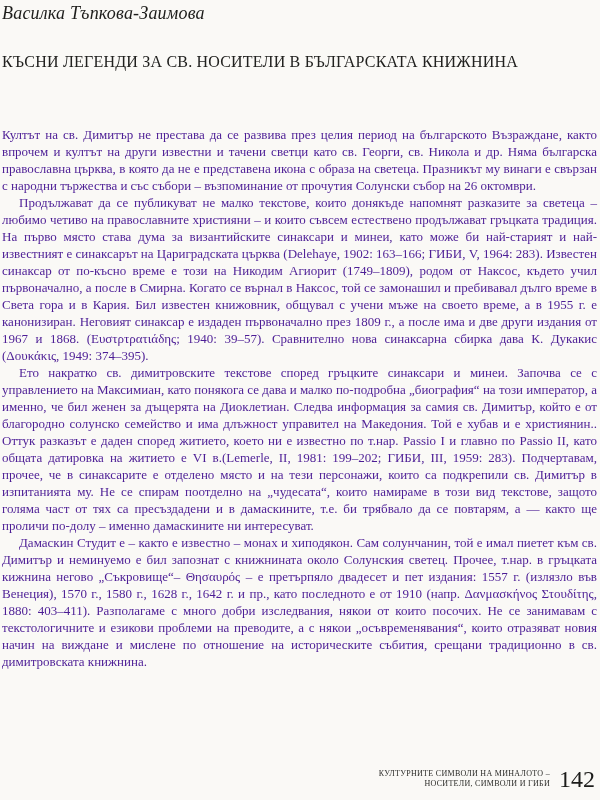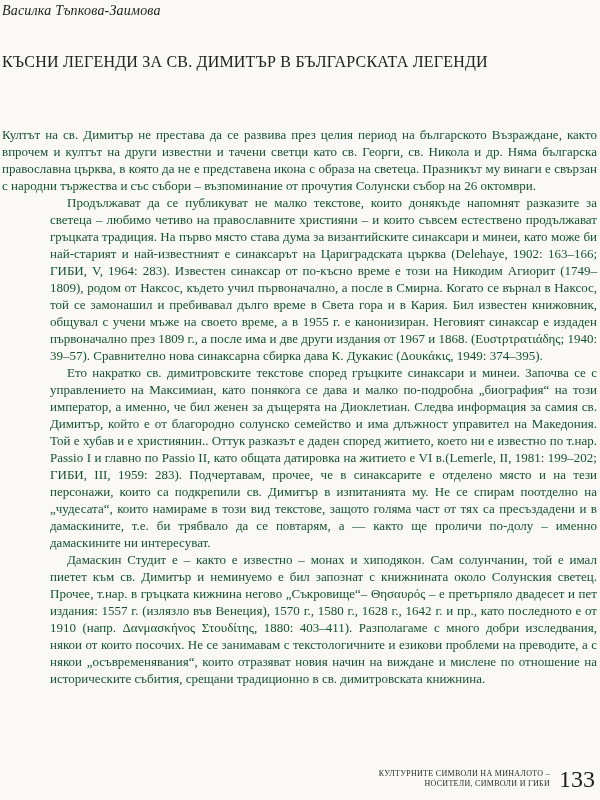--- a/index.html
+++ b/index.html
@@ -5,64 +5,64 @@
   html, body { margin: 0; padding: 0; }
   body {
     width: 600px; height: 800px; overflow: hidden;
     background: #f7f7f4;
     font-family: "Liberation Serif", serif;
     color: #1d1d1b;
   }
   .page { position: absolute; top: 0; left: 0; width: 600px; height: 800px; background: #faf9f6; }
   .author {
     position: absolute; top: 3px; left: 2px;
-    font-size: 14px; font-style: italic; letter-spacing: 0.2px;
+    font-size: 18px; font-style: italic; letter-spacing: 0.2px;
   }
   .title {
     position: absolute; top: 53px; left: 2px; margin: 0;
     font-size: 16px; font-weight: 400; letter-spacing: 0.2px;
     white-space: nowrap; color: #21211f;
   }
   .body-text {
     position: absolute; top: 126px; left: 2px; width: 595px;
     font-size: 13px; line-height: 17px; text-align: justify;
-    color: #14532d;
+    color: #4c1d95;
   }
   .body-text p { margin: 0; padding: 0; }
-  .body-text p.indent { text-indent: 17px; margin-left: 48px; }
+  .body-text p.indent { text-indent: 17px; }
   .body-text .run-italic { }
   .footer {
     position: absolute; right: 5px; bottom: 9px;
     display: flex; align-items: center;
   }
   .footer .series {
     text-align: right; font-size: 8px; line-height: 10px;
     letter-spacing: 0.3px; margin-right: 9px; color: #2a2a27;
   }
   .footer .pagenum {
     font-size: 24px; line-height: 24px; font-weight: 400; color: #1c1c1a;
   }
 </style>
 </head>
 <body>
 
 <div class="page">
 
   <div class="author">Василка Тъпкова-Заимова</div>
 
-  <h1 class="title">КЪСНИ ЛЕГЕНДИ ЗА СВ. ДИМИТЪР В БЪЛГАРСКАТА ЛЕГЕНДИ</h1>
+  <h1 class="title">КЪСНИ ЛЕГЕНДИ ЗА СВ. НОСИТЕЛИ В БЪЛГАРСКАТА КНИЖНИНА</h1>
 
   <div class="body-text">
     <p><span>Култът на св. Димитър не престава да се развива през целия период на българското Възраждане, както впрочем и култът на други известни и тачени светци като св. Георги, св. Никола и др. Няма българска православна църква, в която да не е представена икона с образа на светеца. Празникът му винаги е свързан с народни тържества и със събори – възпоминание от прочутия Солунски събор на 26 октомври.</span></p>
     <p class="indent"><span>Продължават да се публикуват не малко текстове, които донякъде напомнят разказите за светеца – любимо четиво на православните християни – и които съвсем естествено продължават гръцката традиция. На първо място става дума за византийските синаксари и минеи, като може би най-старият и най-известният е синаксарът на Цариградската църква (Delehaye, 1902: 163–166; ГИБИ, V, 1964: 283). Известен синаксар от по-късно време е този на Никодим Агиорит (1749–1809), родом от Наксос, където учил първоначално, а после в Смирна. Когато се върнал в Наксос, той се замонашил и пребивавал дълго време в Света гора и в Кария. Бил известен книжовник, общувал с учени мъже на своето време, а в 1955 г. е канонизиран. Неговият синаксар е издаден първоначално през 1809 г., а после има и две други издания от 1967 и 1868. (Ευστρτρατιάδης; 1940: 39–57). Сравнително нова синаксарна сбирка дава К. Дукакис (Δουκάκις, 1949: 374–395).</span></p>
     <p class="indent"><span>Ето накратко св. димитровските текстове според гръцките синаксари и минеи. Започва се с управлението на Максимиан, като понякога се дава и малко по-подробна „биография“ на този император, а именно, че бил женен за дъщерята на Диоклетиан. Следва информация за самия св. Димитър, който е от благородно солунско семейство и има длъжност управител на Македония. Той е хубав и е християнин.. Оттук разказът е даден според житието, което ни е известно по т.нар. </span><span class="run-italic">Passio I</span><span> и главно по </span><span class="run-italic">Passio II</span><span>, като общата датировка на житието е VI в.(Lemerle, II, 1981: 199–202; ГИБИ, III, 1959: 283). Подчертавам, прочее, че в синаксарите е отделено място и на тези персонажи, които са подкрепили св. Димитър в изпитанията му. Не се спирам поотделно на „чудесата“, които намираме в този вид текстове, защото голяма част от тях са пресъздадени и в дамаскините, т.е. би трябвало да се повтарям, а — както ще проличи по-долу – именно дамаскините ни интересуват.</span></p>
     <p class="indent"><span>Дамаскин Студит е – както е известно – монах и хиподякон. Сам солунчанин, той е имал пиетет към св. Димитър и неминуемо е бил запознат с книжнината около Солунския светец. Прочее, т.нар. в гръцката кижнина негово „Съкровище“– Θησαυρός – е претърпяло двадесет и пет издания: 1557 г. (излязло във Венеция), 1570 г., 1580 г., 1628 г., 1642 г. и пр., като последното е от 1910 (напр. Δανμασκήνος Στουδίτης, 1880: 403–411). Разполагаме с много добри изследвания, някои от които посочих. Не се занимавам с текстологичните и езикови проблеми на преводите, а с някои „осъвременявания“, които отразяват новия начин на виждане и мислене по отношение на историческите събития, срещани традиционно в св. димитровската книжнина.</span></p>
   </div>
 
   <div class="footer">
     <div class="series">
       <div>КУЛТУРНИТЕ СИМВОЛИ НА МИНАЛОТО –</div>
       <div>НОСИТЕЛИ, СИМВОЛИ И ГИБИ</div>
     </div>
-    <div class="pagenum">133</div>
+    <div class="pagenum">142</div>
   </div>
 
 </div>
 
 </body></html>

